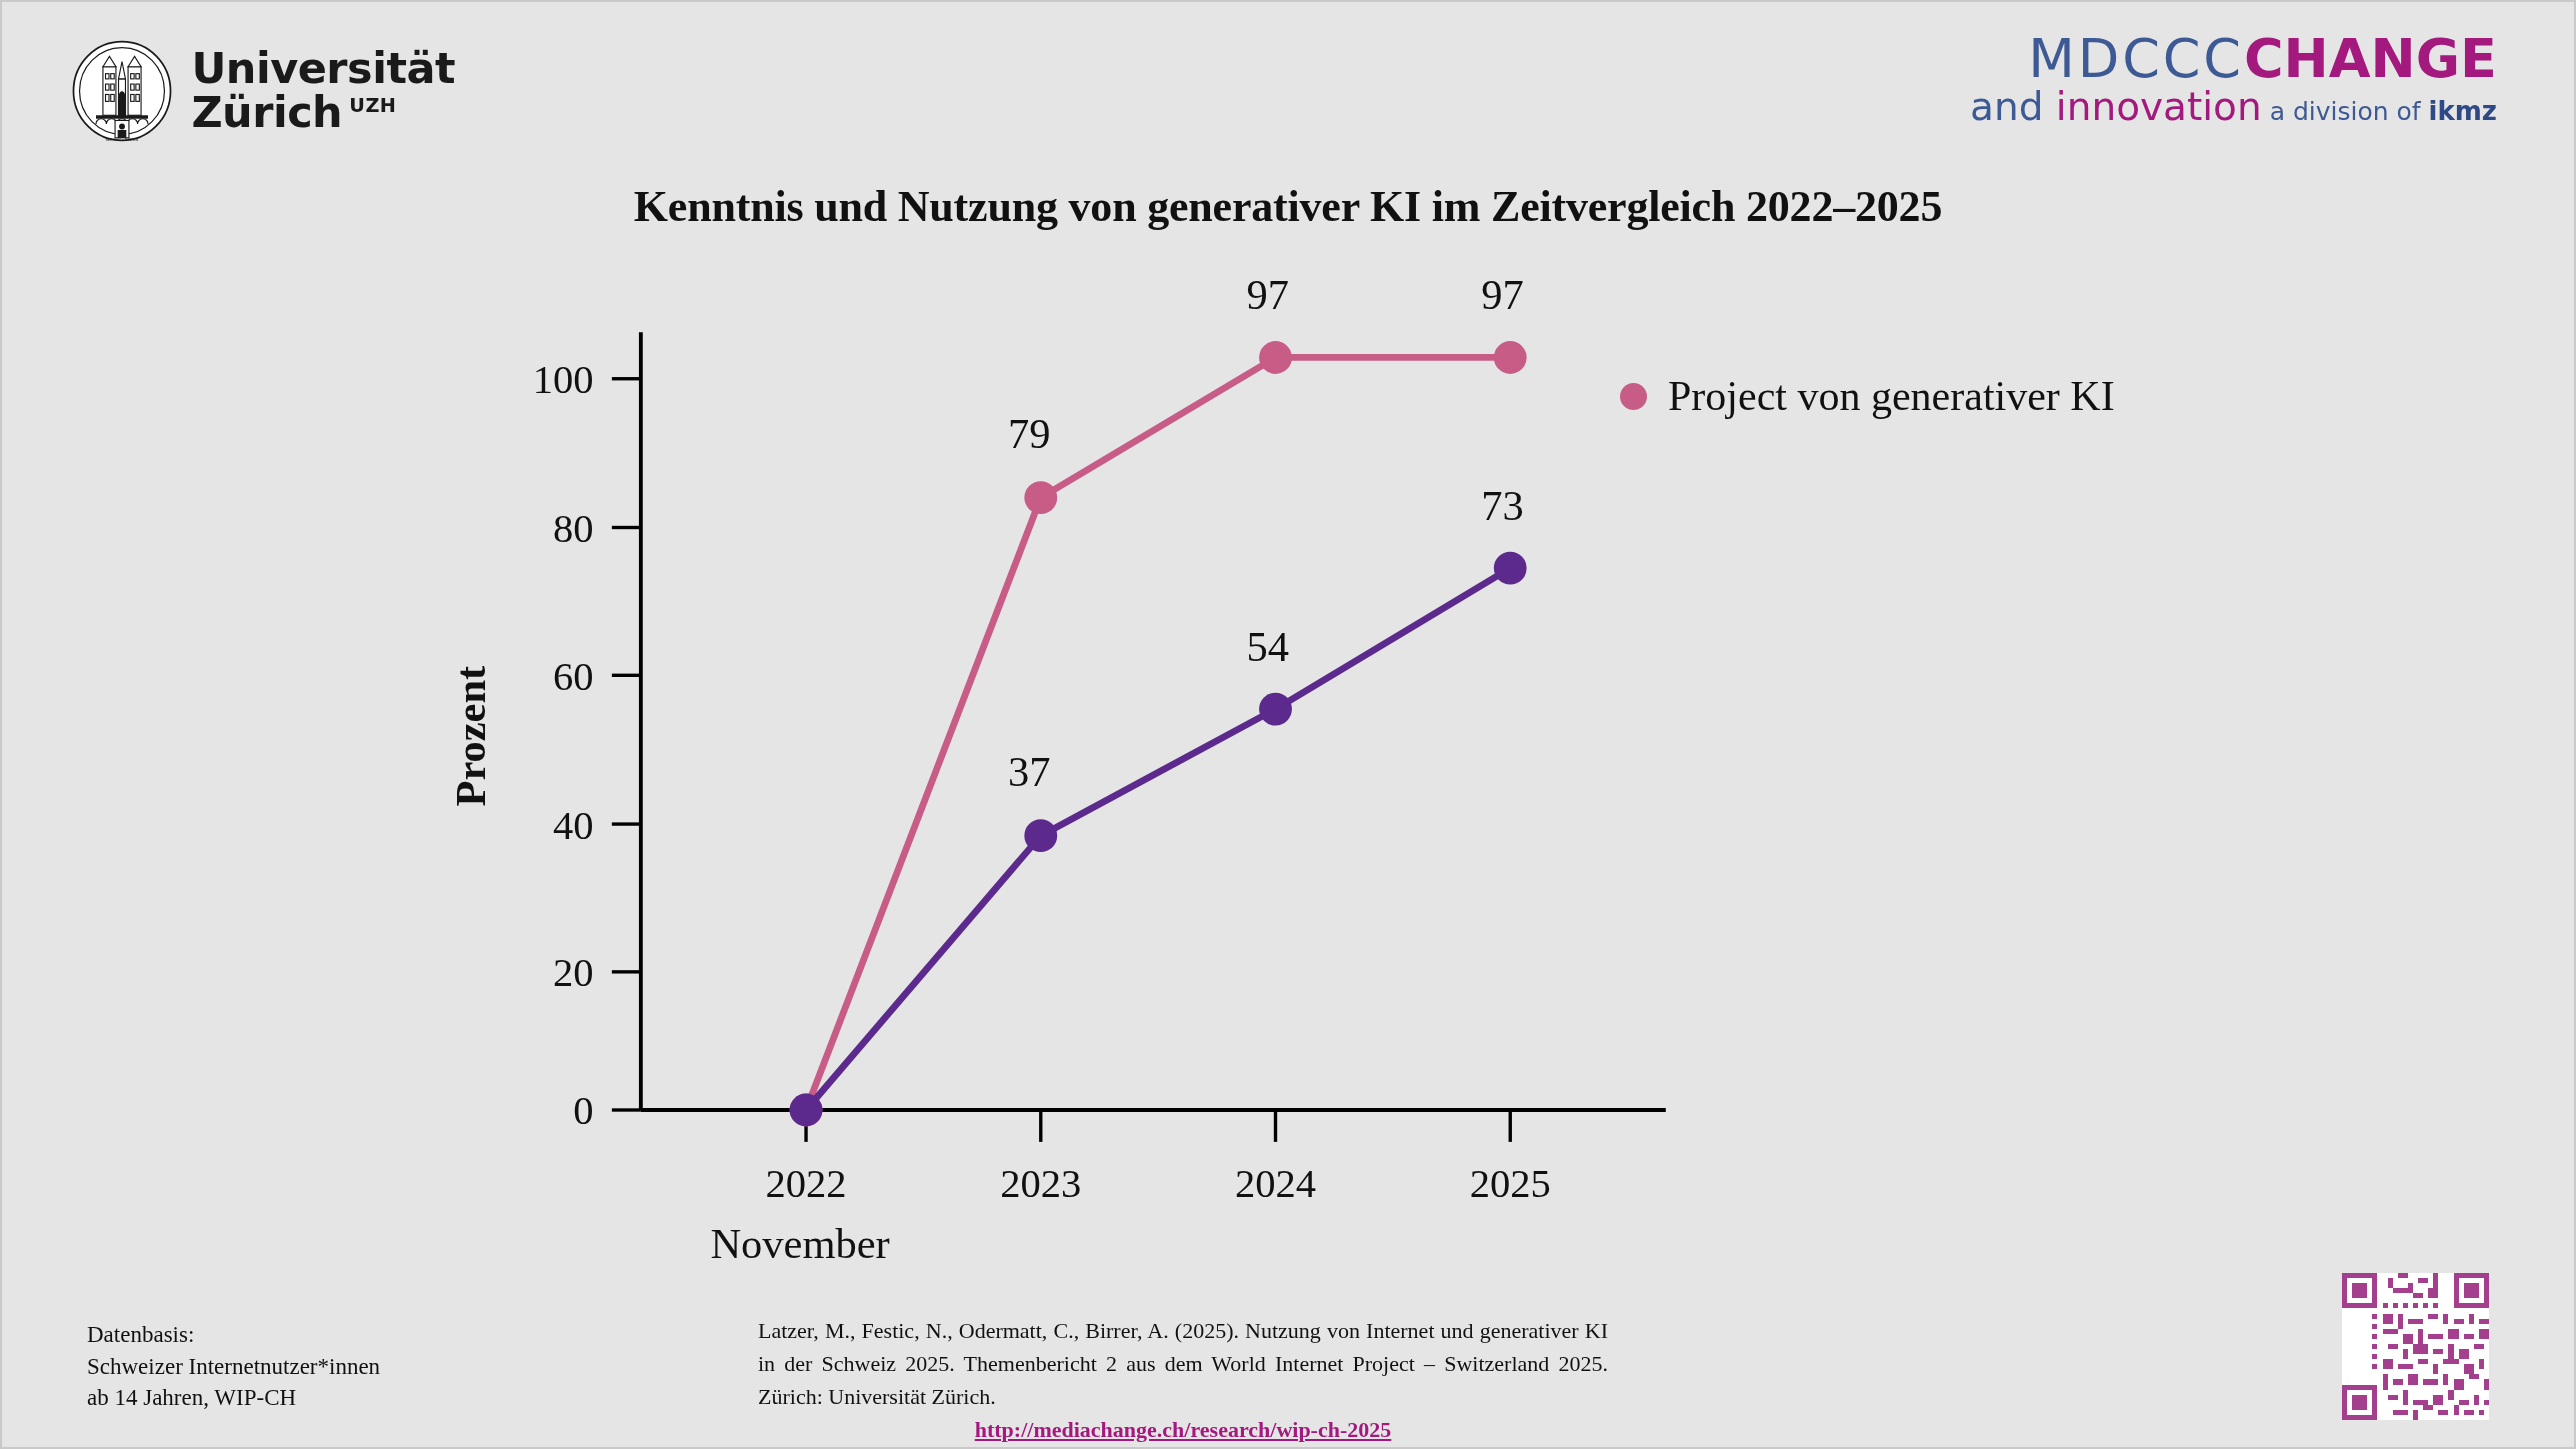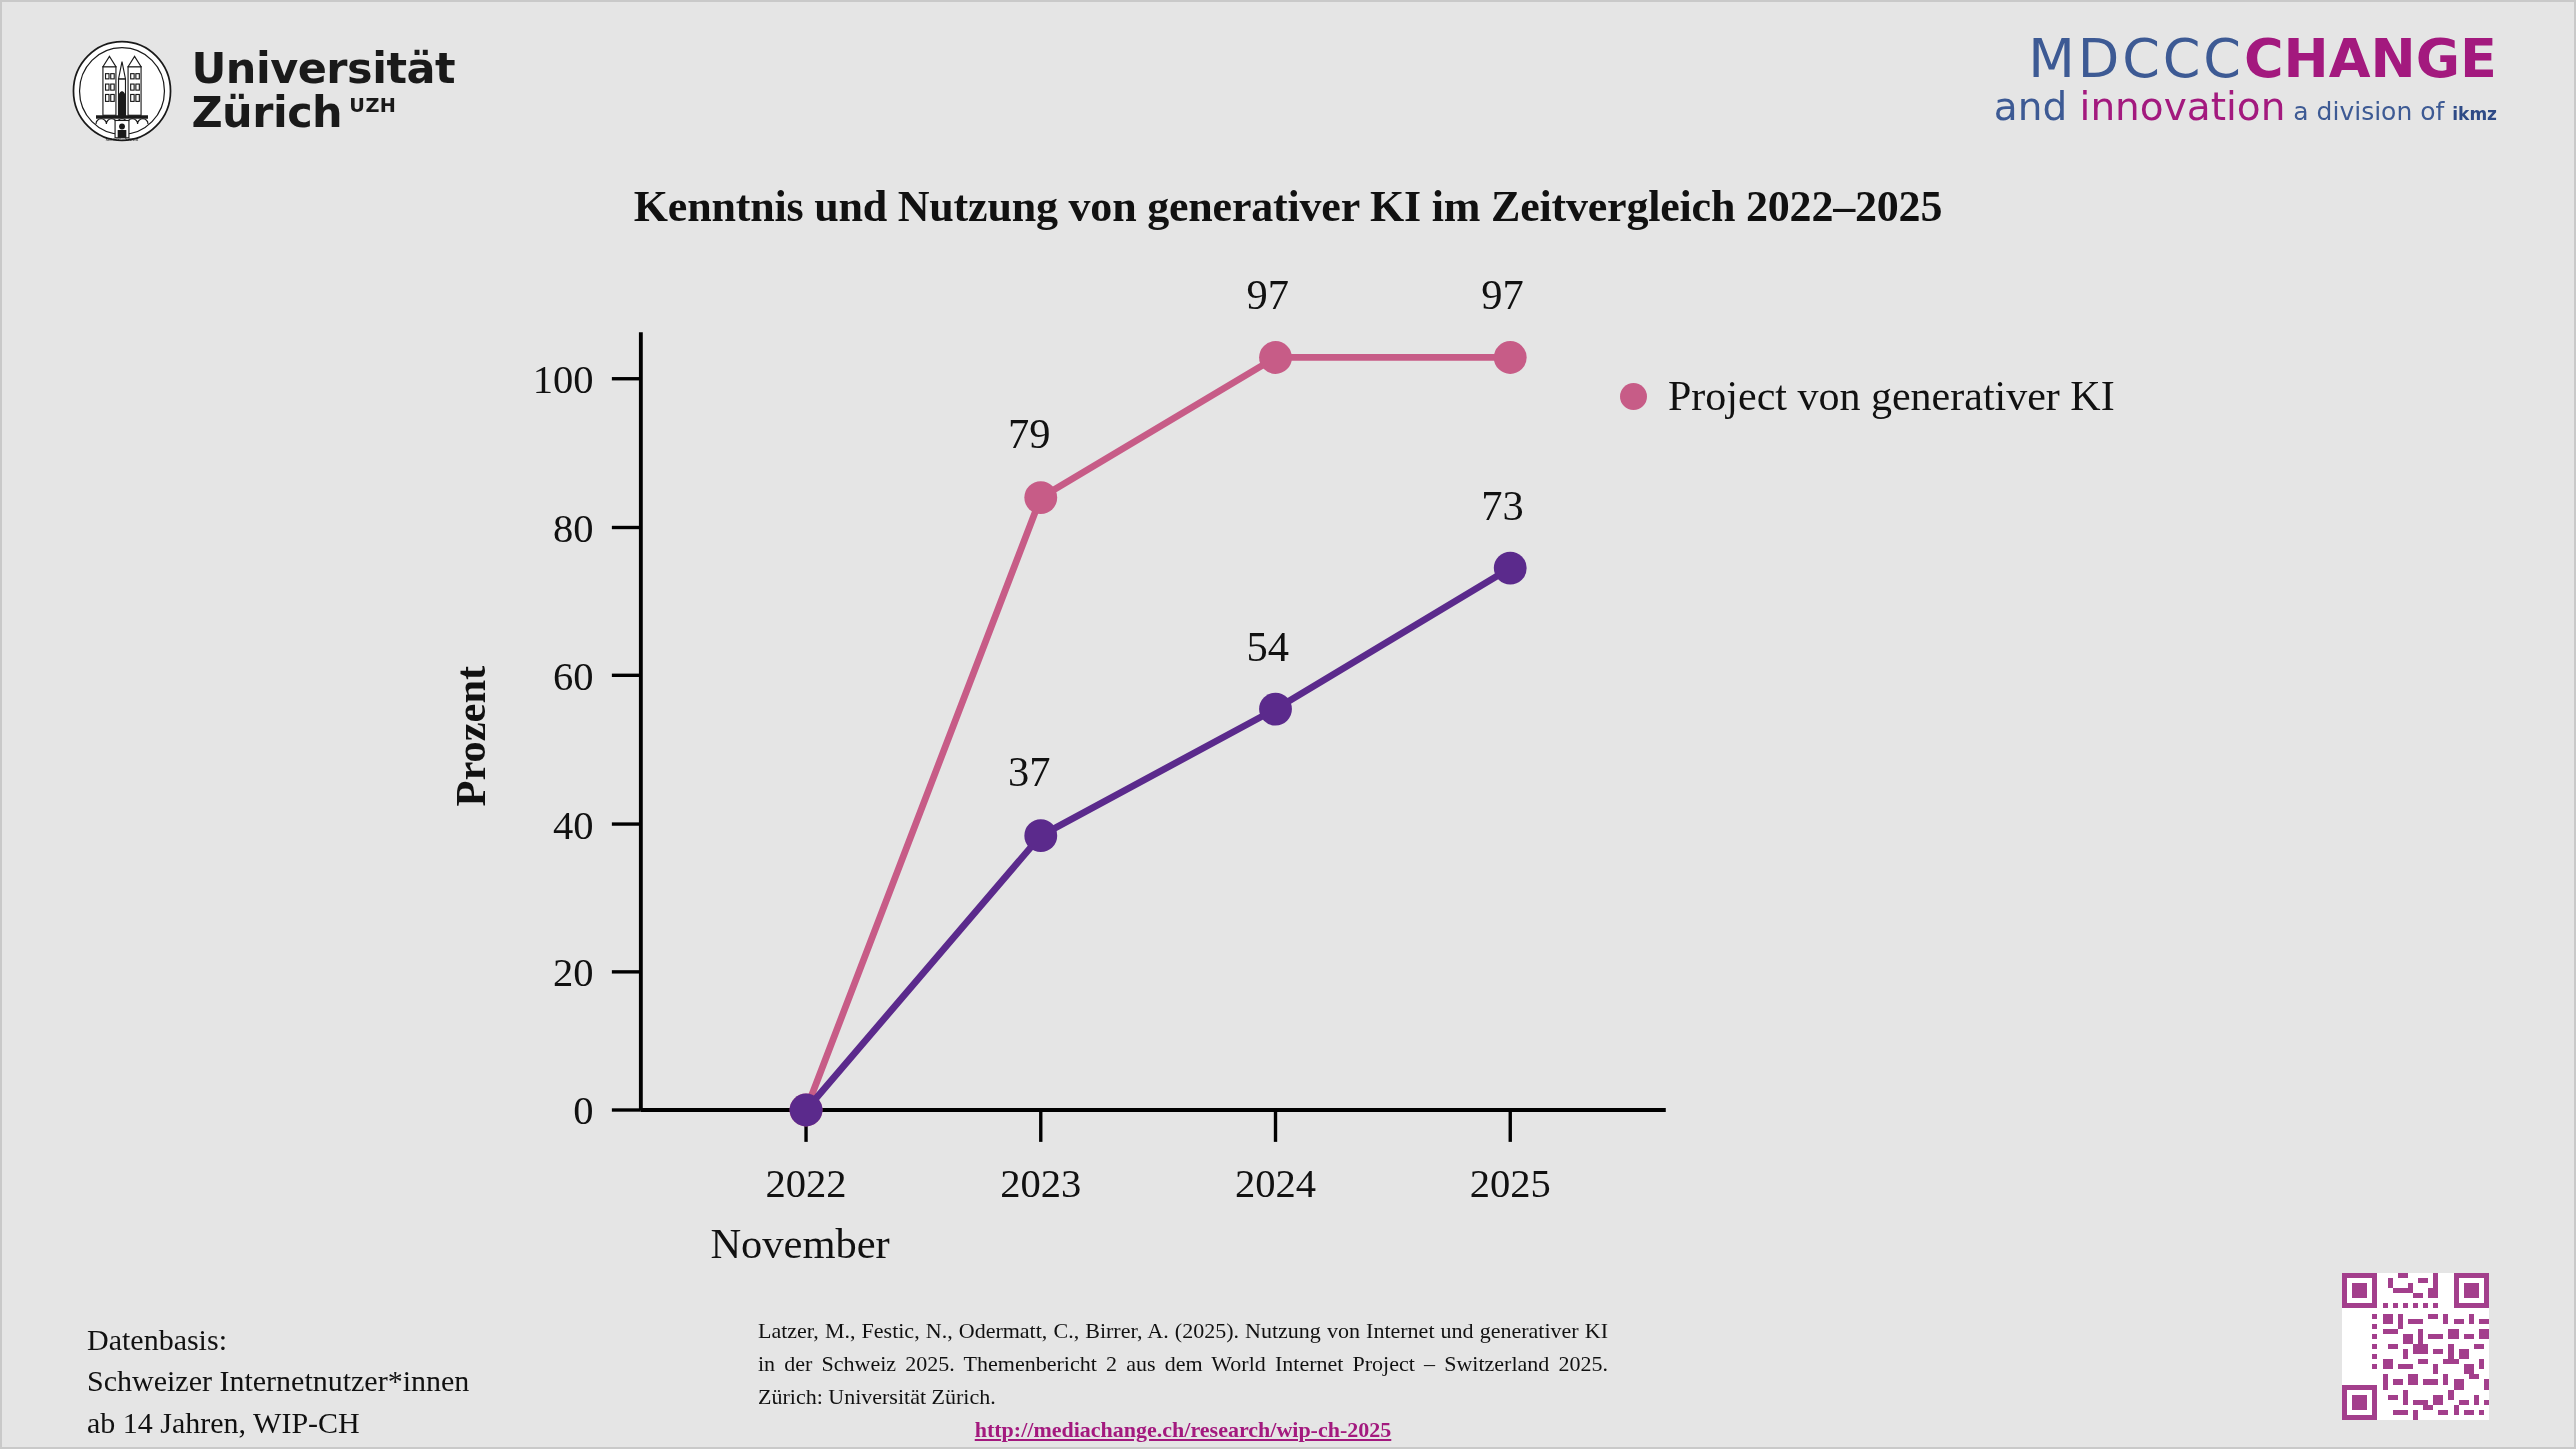--- a/index.html
+++ b/index.html
@@ -14,21 +14,21 @@
 
   
   .mc-logo{position:absolute;right:77px;top:31px;text-align:right;line-height:0.98;}
   .mc-line1{font-family:"DejaVu Sans",sans-serif;font-size:54px;letter-spacing:1px;white-space:nowrap;}
   .mc-media{color:#3d5a94;font-weight:400;letter-spacing:2.9px;}
   .mc-change{color:#a3197e;font-weight:bold;letter-spacing:0px;}
   .mc-line2{font-family:"DejaVu Sans",sans-serif;font-size:39px;white-space:nowrap;margin-top:1.9px;}
   .mc-and{color:#3d5a94;}
   .mc-inno{color:#a3197e;margin-top:7px;}
   .mc-div{color:#3d5a94;font-size:25px;}
-  .mc-ikmz{color:#2e4a86;font-size:17px;font-weight:bold;}
+  .mc-ikmz{color:#2e4a86;font-size:26px;font-weight:bold;}
 
   
   .chart-title{position:absolute;left:0;right:0;top:179px;text-align:center;font-size:44px;font-weight:bold;color:#111;letter-spacing:-0.2px;}
 
   
   .plot-wrap{position:absolute;left:0;top:0;width:2576px;height:1449px;}
   svg.plot{position:absolute;left:0;top:0;}
 
   .axis-line{stroke:#000;stroke-width:4;fill:none;}
   .tick-line{stroke:#000;stroke-width:3.5;}
@@ -38,21 +38,21 @@
   .val-label{font-family:"Liberation Serif",serif;font-size:44px;fill:#111;text-anchor:middle;}
   .series-line{fill:none;stroke-width:7;stroke-linejoin:round;stroke-linecap:round;}
 
   
   .legend{position:absolute;left:1618px;top:372px;}
   .legend-row{display:flex;align-items:center;margin-bottom:25px;}
   .legend-dot{width:27px;height:27px;border-radius:50%;flex:0 0 auto;margin-right:21px;}
   .legend-text{font-size:42px;line-height:1.08;color:#111;}
 
   
-  .datenbasis{position:absolute;left:85px;top:1317px;font-size:30px;line-height:1.38;color:#111;}
+  .datenbasis{position:absolute;left:85px;top:1317px;font-size:23px;line-height:1.38;color:#111;}
   .citation{position:absolute;left:756px;top:1312px;width:850px;font-size:22px;line-height:1.5;color:#111;text-align:justify;}
   .citation .url{color:#a3197e;font-weight:bold;text-align:center;display:block;}
   .qr{position:absolute;right:85px;bottom:27px;width:147px;height:147px;}
 </style>
 </head>
 <body>
 
 <div class="slide">
 
   <div class="uzh-logo">

